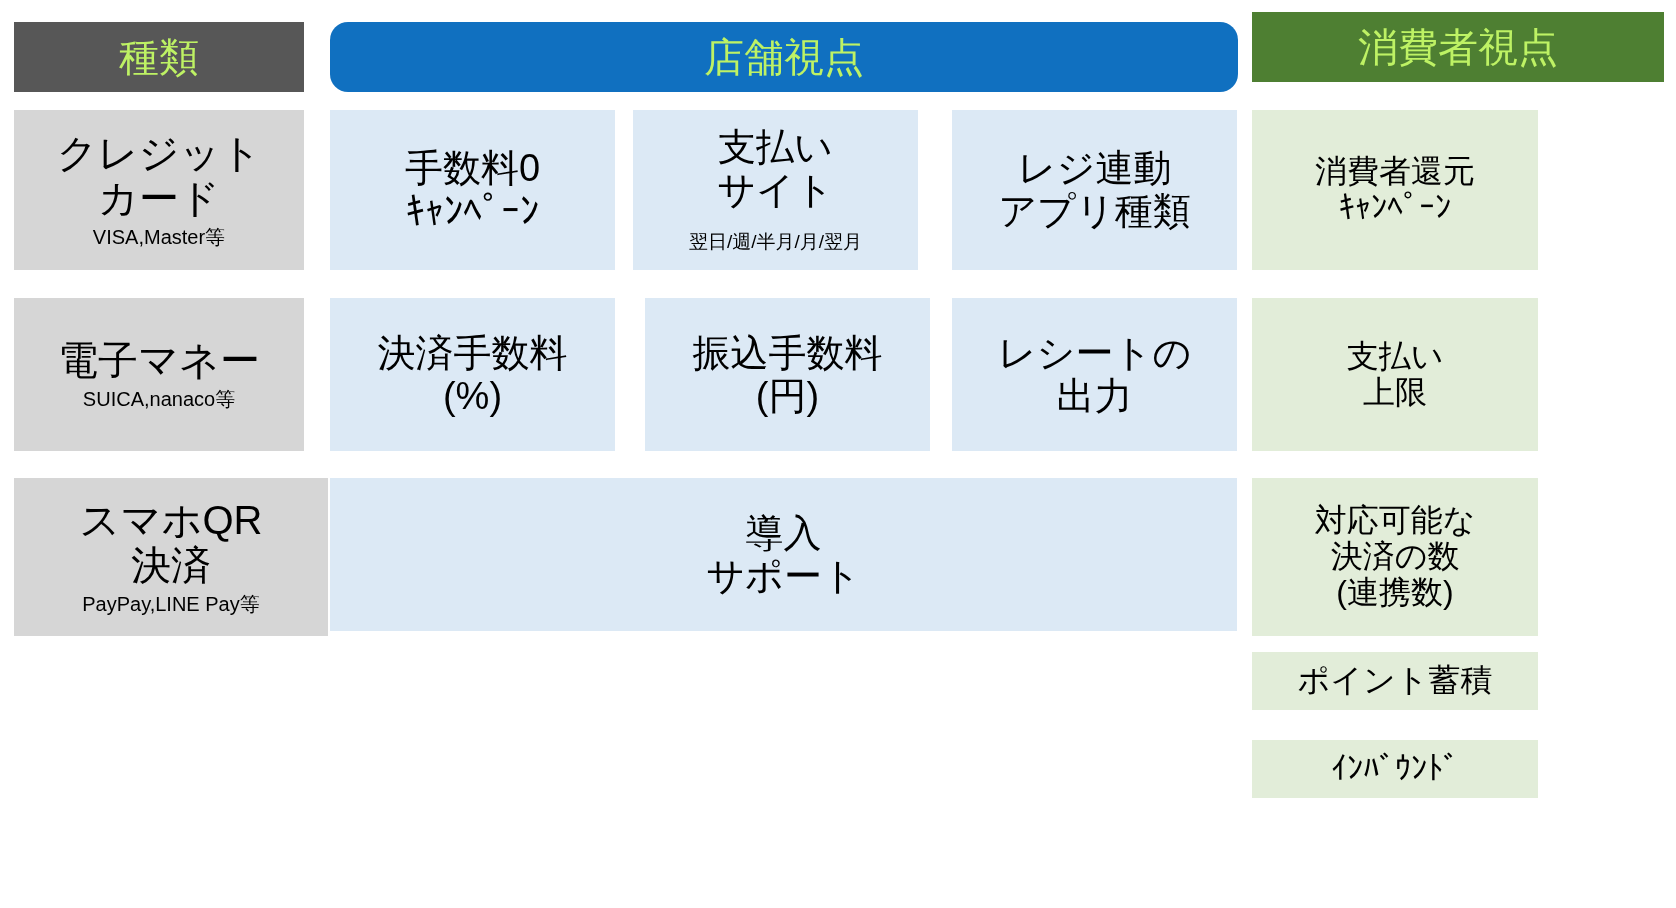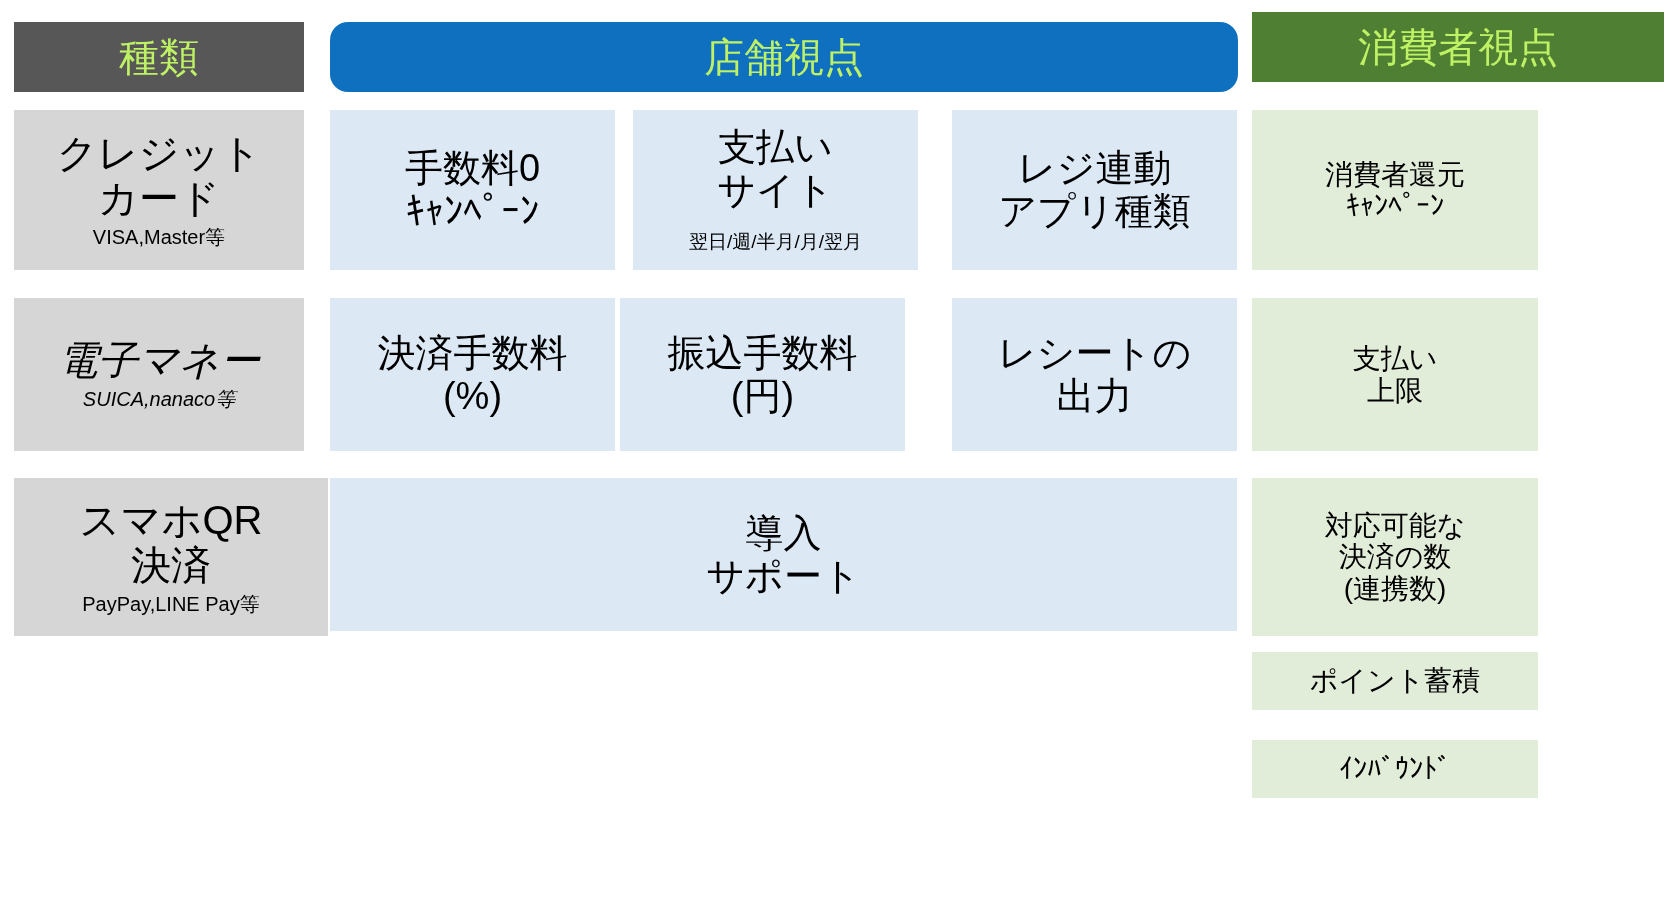--- a/index.html
+++ b/index.html
@@ -46,21 +46,21 @@
   .tile-type {
     background: #D6D6D6;
     font-size: 40px;
   }
   .tile-store {
     background: #DCE9F5;
     font-size: 38px;
   }
   .tile-cons {
     background: #E2EDD9;
-    font-size: 28px;
+    font-size: 32px;
   }
 
   .line { display: block; white-space: nowrap; }
 
   
   .hw { letter-spacing: 0px; }
 
   .sub {
     display: block;
     font-size: 20px;
@@ -83,23 +83,23 @@
   #hdr-cons   { left: 1252px; top: 12px;  width: 412px;  height: 70px; }
 
   
   #type-1     { left: 14px;   top: 110px; width: 290px;  height: 160px; }
   #s-1-1      { left: 330px;  top: 110px; width: 285px;  height: 160px; }
   #s-1-2      { left: 633px;  top: 110px; width: 285px;  height: 160px; }
   #s-1-3      { left: 952px;  top: 110px; width: 285px;  height: 160px; }
   #c-1        { left: 1252px; top: 110px; width: 286px;  height: 160px; }
 
   
-  #type-2     { left: 14px;   top: 298px; width: 290px;  height: 153px; font-style: italic; }
+  #type-2     { left: 14px;   top: 298px; width: 290px;  height: 153px; }
   #s-2-1      { left: 330px;  top: 298px; width: 285px;  height: 153px; }
-  #s-2-2      { left: 620px;  top: 298px; width: 285px;  height: 153px; }
+  #s-2-2      { left: 645px;  top: 298px; width: 285px;  height: 153px; }
   #s-2-3      { left: 952px;  top: 298px; width: 285px;  height: 153px; }
   #c-2        { left: 1252px; top: 298px; width: 286px;  height: 153px; }
 
   
   #type-3     { left: 14px;   top: 478px; width: 314px;  height: 158px; }
   #s-3-span   { left: 330px;  top: 478px; width: 907px;  height: 153px; }
   #c-3        { left: 1252px; top: 478px; width: 286px;  height: 158px; }
 
   
   #c-4        { left: 1252px; top: 652px; width: 286px;  height: 58px; }

